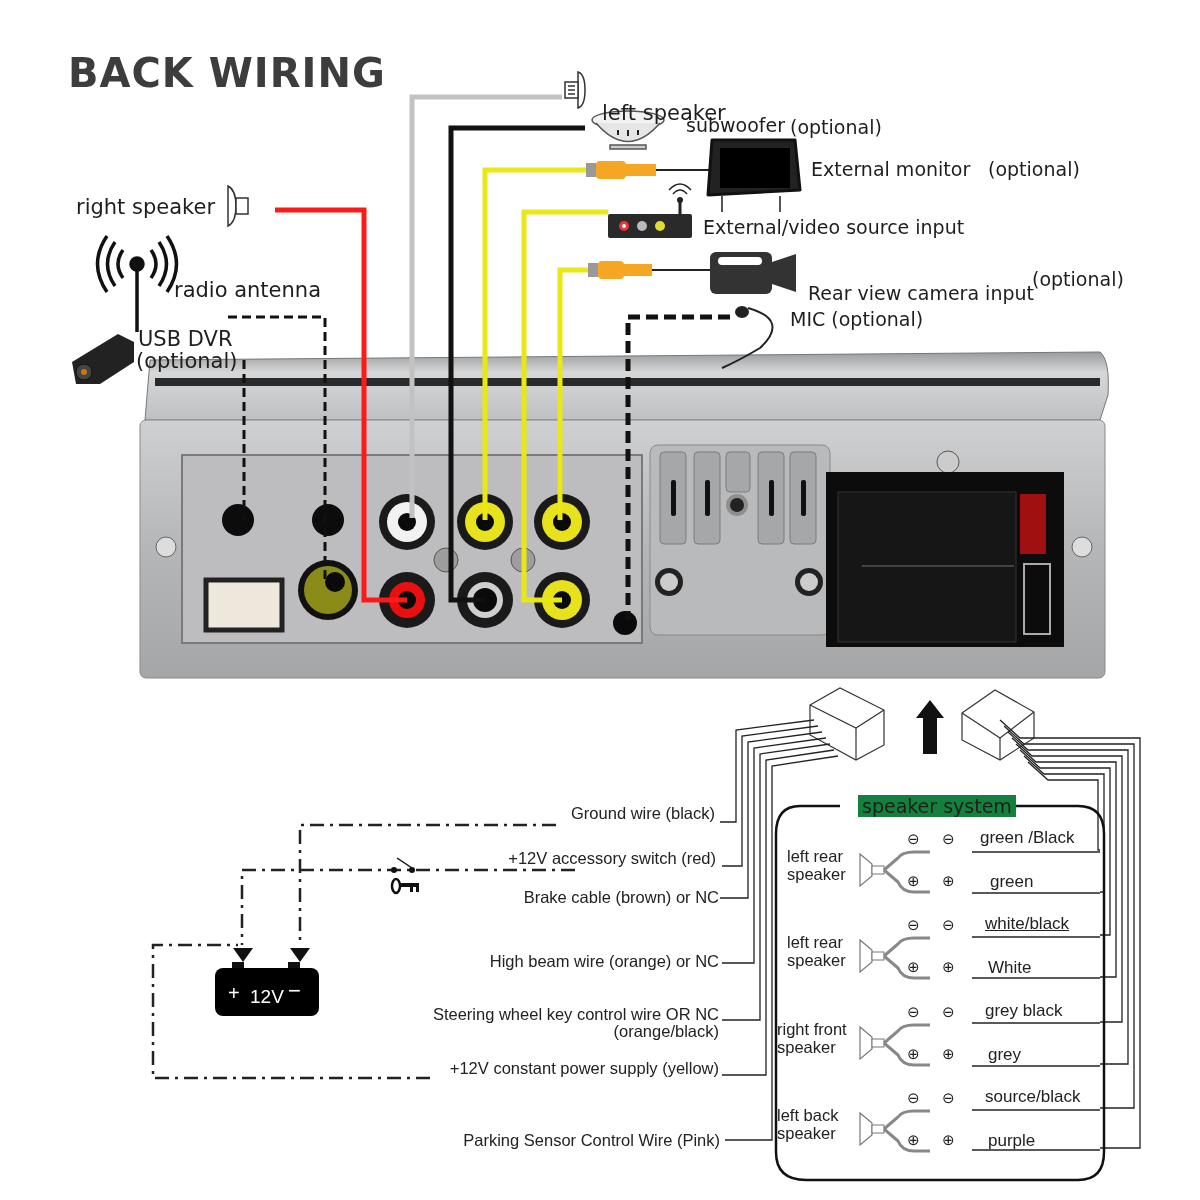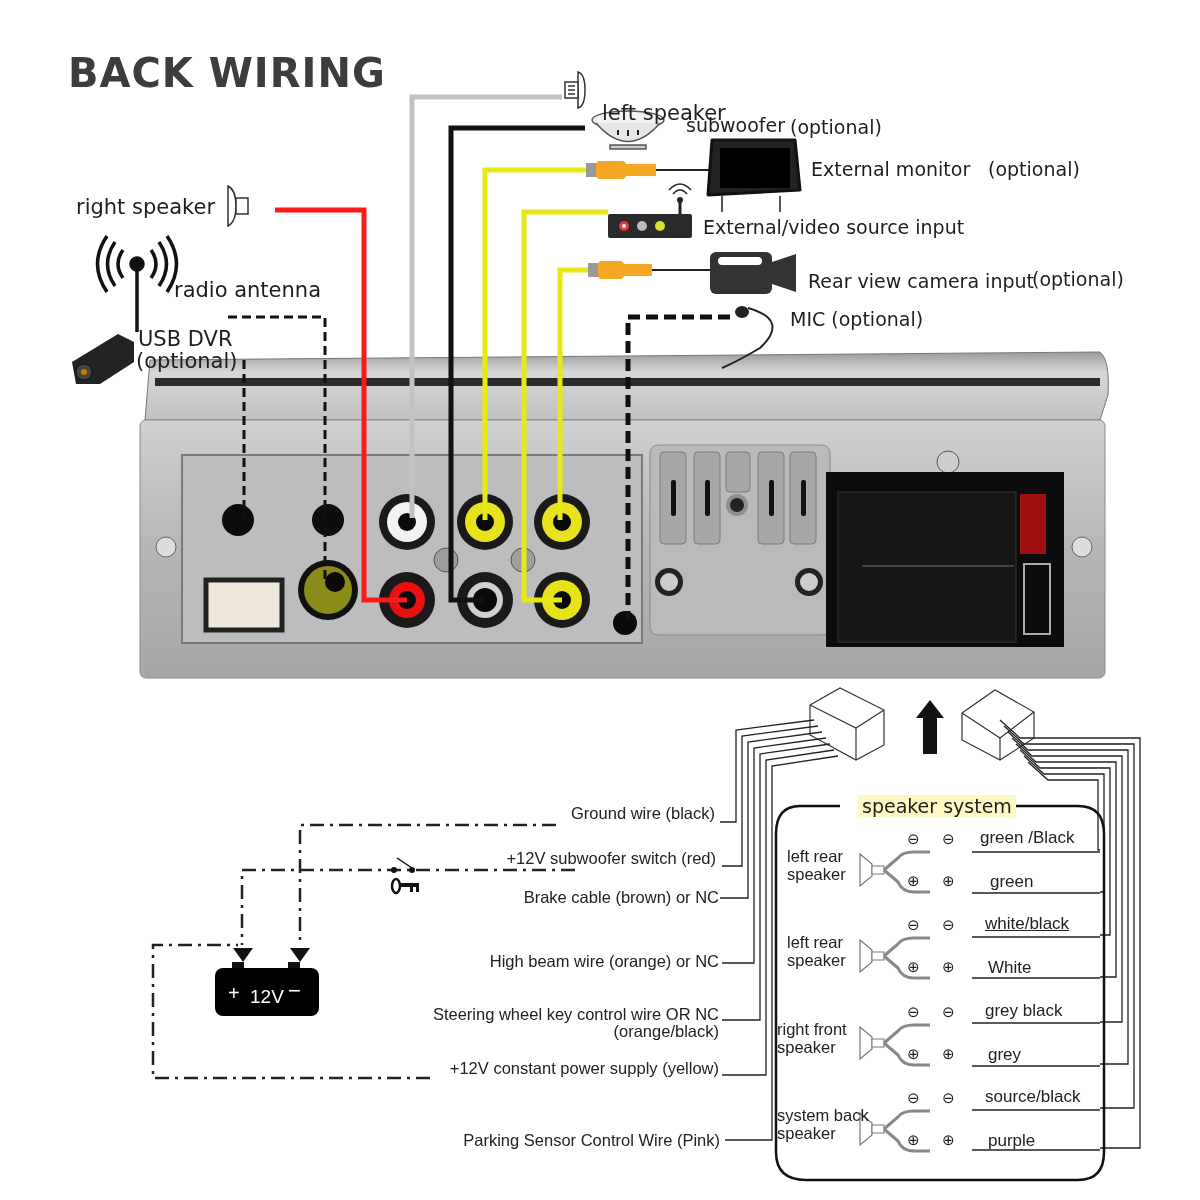--- a/index.html
+++ b/index.html
@@ -292,42 +292,42 @@
     <rect x="416" y="887" width="3" height="5" fill="#111"></rect>
   </g>
 </svg>
 
 <div class="lbl lbl-lg" style="left:602px;top:73px;margin-top:28px;">left speaker</div>
 <div class="lbl" style="left:686px;top:114px;">subwoofer</div>
 <div class="lbl" style="left:790px;top:116px;">(optional)</div>
 <div class="lbl" style="left:811px;top:158px;">External monitor</div>
 <div class="lbl" style="left:988px;top:158px;">(optional)</div>
 <div class="lbl" style="left:703px;top:216px;">External/video source input</div>
-<div class="lbl" style="left:808px;top:270px;">Rear view camera input</div>
+<div class="lbl" style="left:808px;top:282px;">Rear view camera input</div>
 <div class="lbl" style="left:1032px;top:268px;">(optional)</div>
 <div class="lbl" style="left:790px;top:308px;">MIC (optional)</div>
 <div class="lbl lbl-lg" style="left:76px;top:195px;">right speaker</div>
 <div class="lbl lbl-lg" style="left:174px;top:278px;">radio antenna</div>
 <div class="lbl lbl-lg" style="left:138px;top:328px;line-height:22px;">USB DVR</div>
 <div class="lbl lbl-lg" style="left:136px;top:350px;line-height:22px;">(optional)</div>
 
 <div class="wire-lbl" style="right:485px;top:804px;">Ground wire (black)</div>
-<div class="wire-lbl" style="right:484px;top:849px;">+12V subwoofer switch (red)</div>
+<div class="wire-lbl" style="right:484px;top:849px;">+12V accessory switch (red)</div>
 <div class="wire-lbl" style="right:481px;top:888px;">Brake cable (brown) or NC</div>
 <div class="wire-lbl" style="right:481px;top:952px;">High beam wire (orange) or NC</div>
 <div class="wire-lbl" style="right:481px;top:1005px;">Steering wheel key control wire OR NC</div>
 <div class="wire-lbl" style="right:481px;top:1022px;">(orange/black)</div>
 <div class="wire-lbl" style="right:481px;top:1059px;">+12V constant power supply (yellow)</div>
 <div class="wire-lbl" style="right:480px;top:1131px;">Parking Sensor Control Wire (Pink)</div>
 
 <div class="abs" style="left:228px;top:982px;color:#fff;font-size:20px;font-family:'Liberation Sans',sans-serif;">+</div>
 <div class="abs" style="left:250px;top:986px;color:#fff;font-size:19px;font-family:'Liberation Sans',sans-serif;">12V</div>
 <div class="abs" style="left:288px;top:978px;color:#fff;font-size:22px;font-family:'Liberation Sans',sans-serif;">−</div>
 
-<div class="lbl" style="left:858px;top:795px;font-size:19px;background:#fef9c3;padding:0 4px;">speaker system</div>
+<div class="lbl" style="left:858px;top:795px;font-size:19px;background:#15803d;padding:0 4px;">speaker system</div>
 
 <div id="spk-rows">
     <div class="spk-lbl" style="left:787px;top:847px;">left rear</div>
     <div class="spk-lbl" style="left:787px;top:865px;">speaker</div>
     <div class="col-lbl" style="left:980px;top:828px;">green /Black</div>
     <div class="col-lbl" style="left:990px;top:872px;text-align:right;">green</div>
     <div class="lbl-sm" style="left:907px;top:830px;font-size:15px;">⊖</div>
     <div class="lbl-sm" style="left:942px;top:830px;font-size:15px;">⊖</div>
     <div class="lbl-sm" style="left:907px;top:872px;font-size:15px;">⊕</div>
     <div class="lbl-sm" style="left:942px;top:872px;font-size:15px;">⊕</div>
@@ -340,21 +340,21 @@
     <div class="lbl-sm" style="left:907px;top:958px;font-size:15px;">⊕</div>
     <div class="lbl-sm" style="left:942px;top:958px;font-size:15px;">⊕</div>
     <div class="spk-lbl" style="left:777px;top:1020px;">right front</div>
     <div class="spk-lbl" style="left:777px;top:1038px;">speaker</div>
     <div class="col-lbl" style="left:985px;top:1001px;">grey black</div>
     <div class="col-lbl" style="left:988px;top:1045px;">grey</div>
     <div class="lbl-sm" style="left:907px;top:1003px;font-size:15px;">⊖</div>
     <div class="lbl-sm" style="left:942px;top:1003px;font-size:15px;">⊖</div>
     <div class="lbl-sm" style="left:907px;top:1045px;font-size:15px;">⊕</div>
     <div class="lbl-sm" style="left:942px;top:1045px;font-size:15px;">⊕</div>
-    <div class="spk-lbl" style="left:777px;top:1106px;">system back</div>
+    <div class="spk-lbl" style="left:777px;top:1106px;">left back</div>
     <div class="spk-lbl" style="left:777px;top:1124px;">speaker</div>
     <div class="col-lbl" style="left:985px;top:1087px;">source/black</div>
     <div class="col-lbl" style="left:988px;top:1131px;">purple</div>
     <div class="lbl-sm" style="left:907px;top:1089px;font-size:15px;">⊖</div>
     <div class="lbl-sm" style="left:942px;top:1089px;font-size:15px;">⊖</div>
     <div class="lbl-sm" style="left:907px;top:1131px;font-size:15px;">⊕</div>
     <div class="lbl-sm" style="left:942px;top:1131px;font-size:15px;">⊕</div>
   </div>
 
 </body></html>

